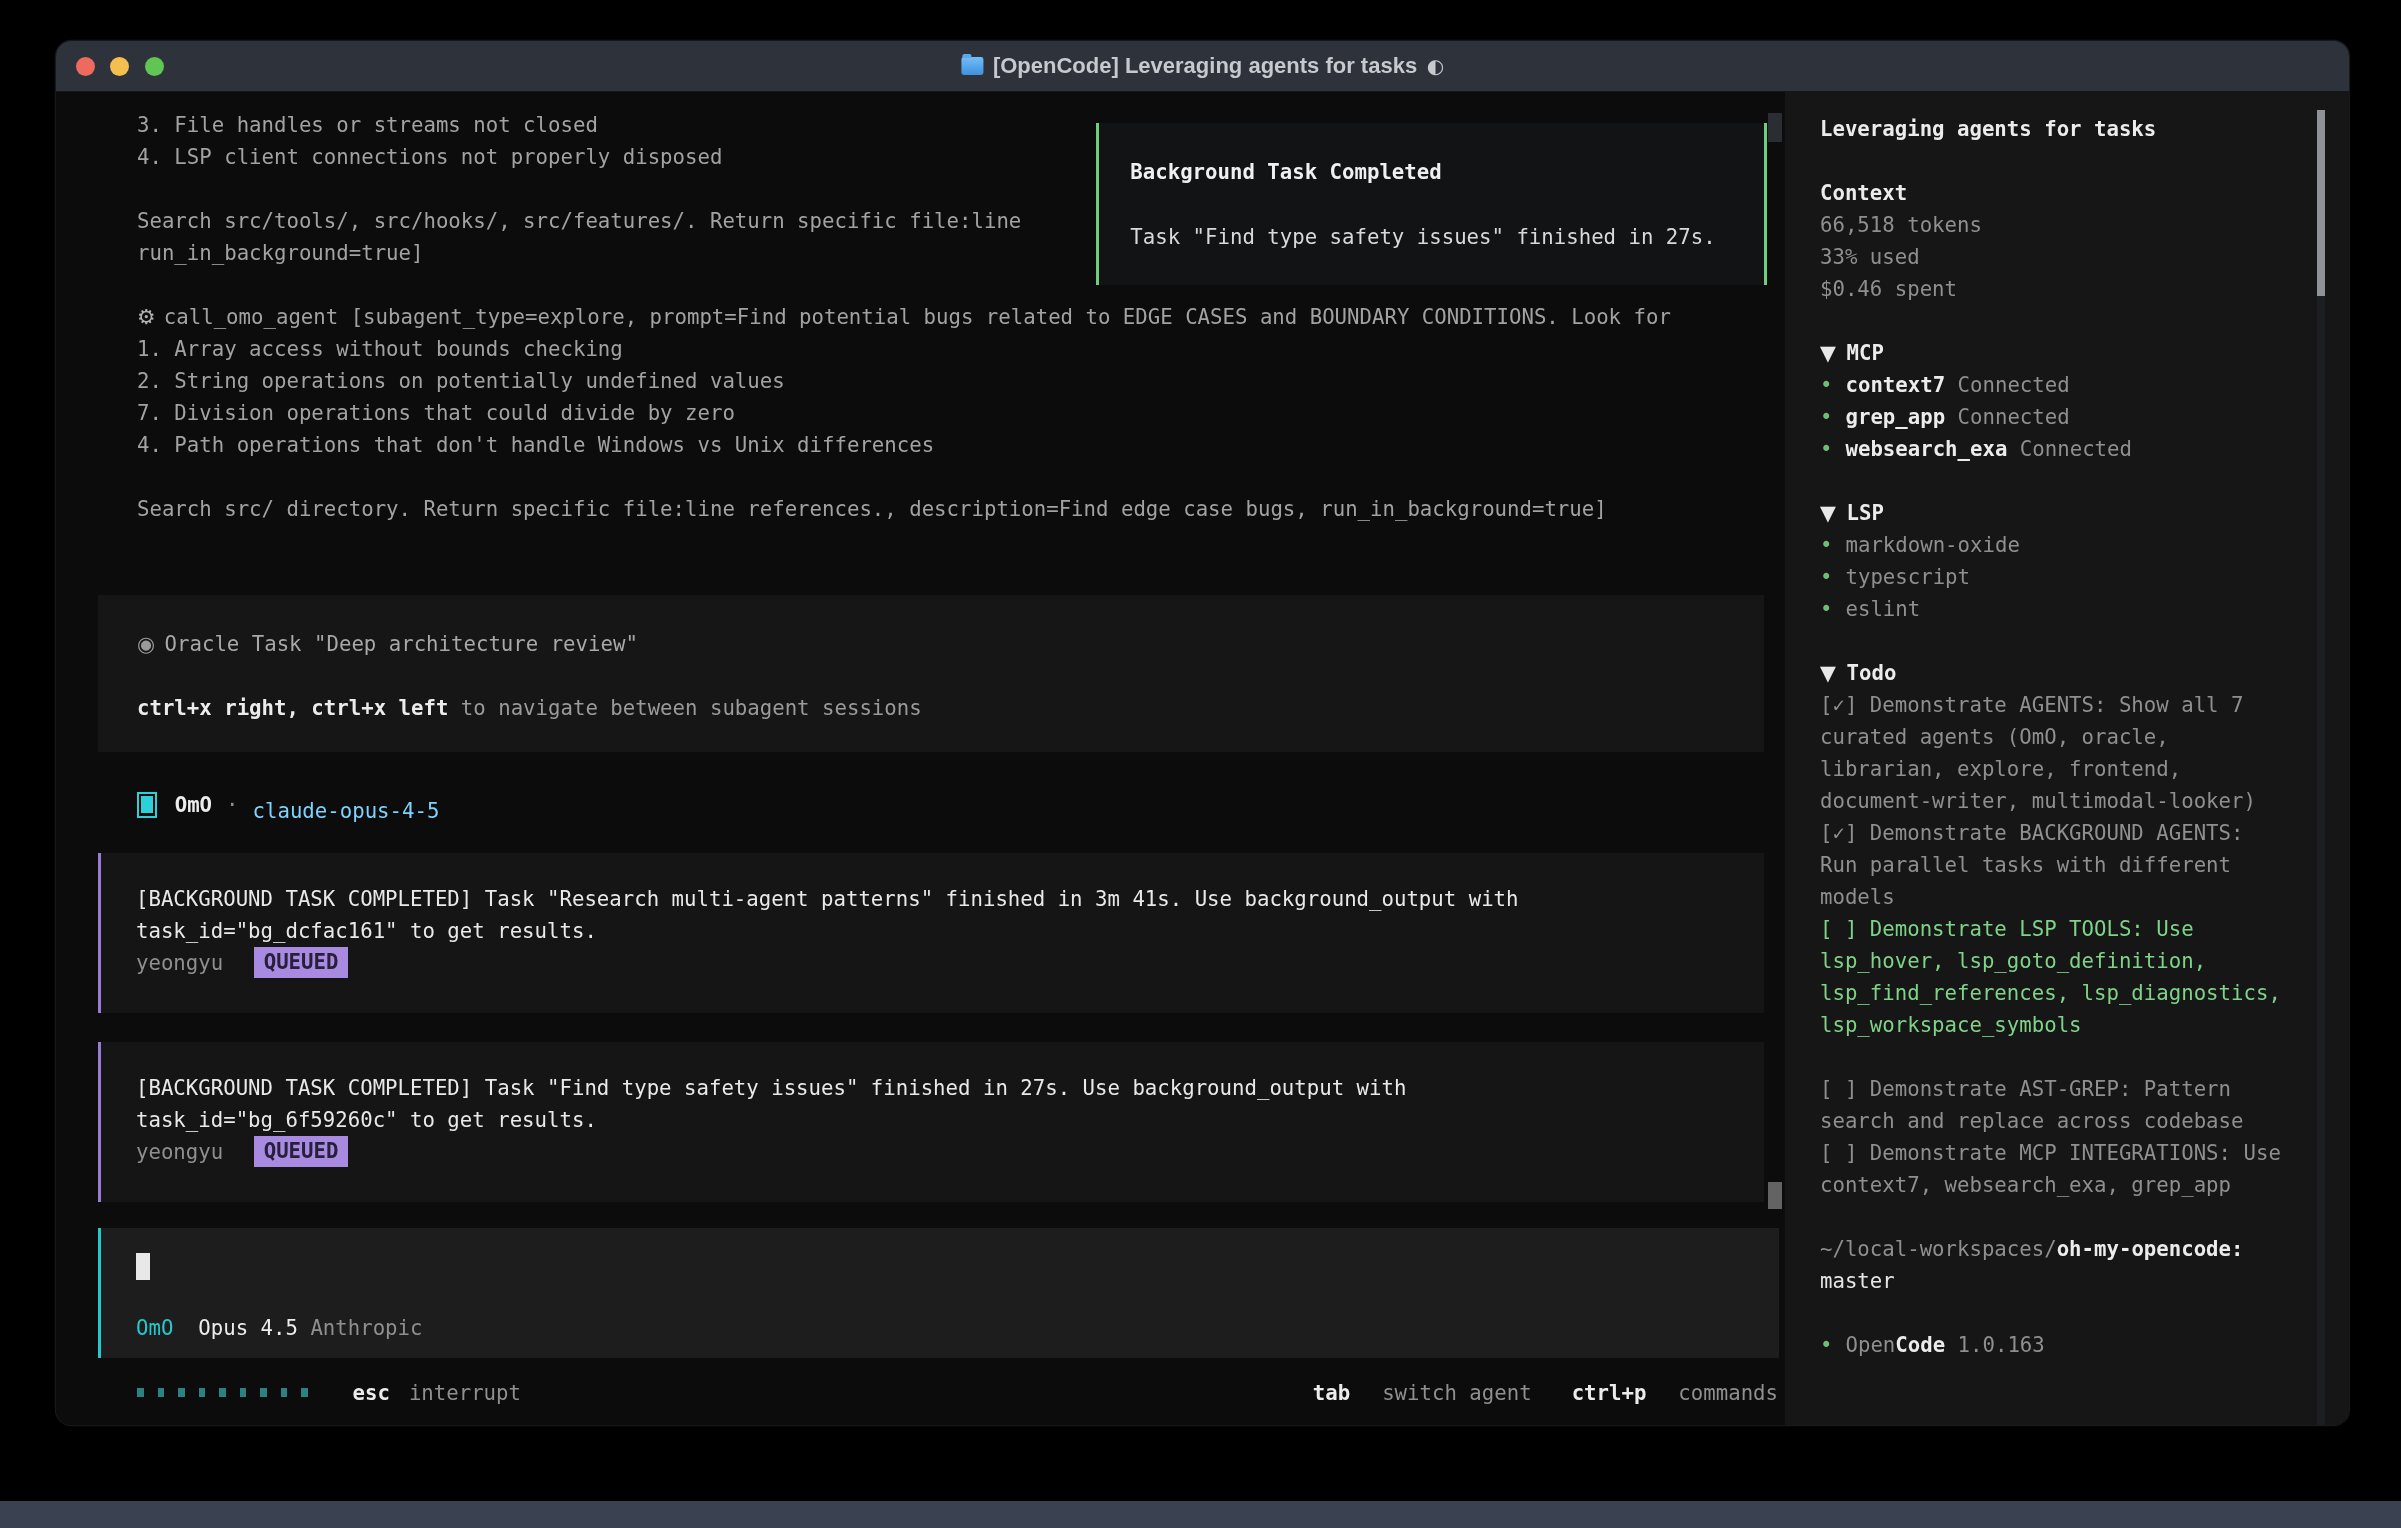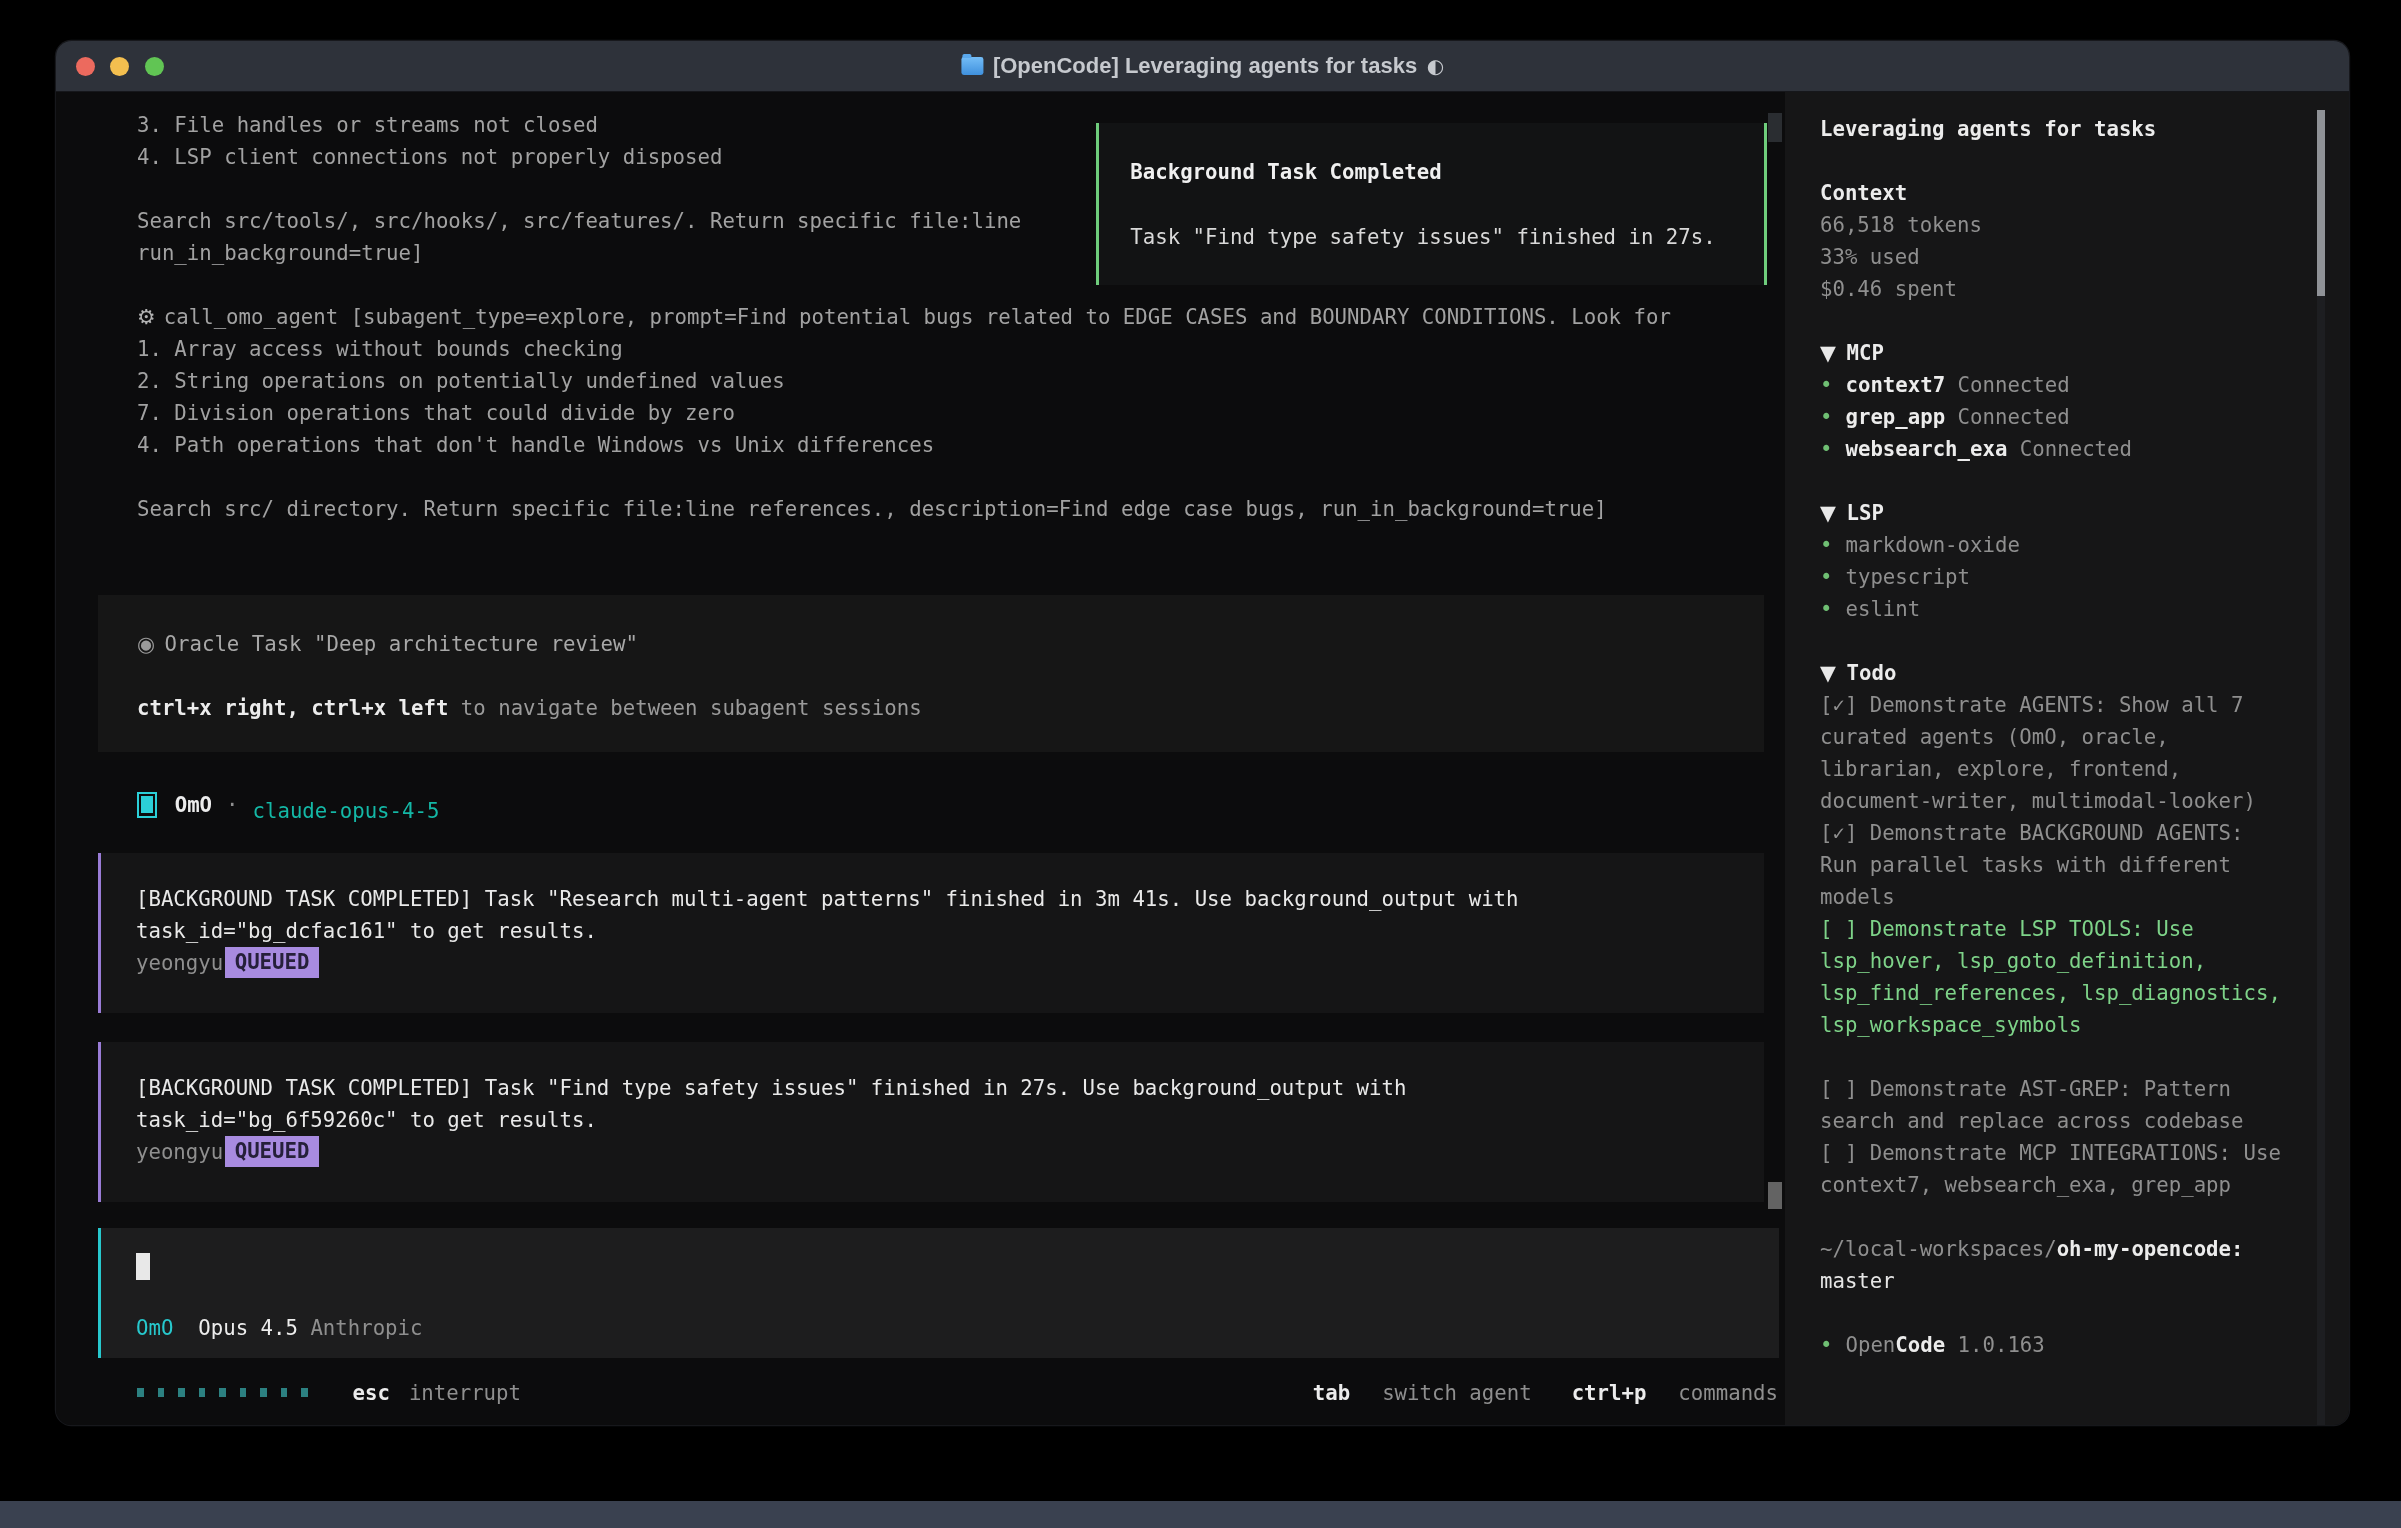--- a/index.html
+++ b/index.html
@@ -52,30 +52,30 @@
   .oracle-hint { font-size:20.7px; line-height:32px; margin-top:32px; white-space:pre; }
   .hint-keys { color:#ececec; font-weight:bold; }
   .hint-rest { color:#9a9a9a; }
 
   
   .agent-header { margin:37px 0 0 39px; height:32px; display:flex; align-items:center; }
   .agent-square { width:20px; height:26px; border:2.4px solid #2bd0d8; margin-right:17.7px; position:relative; }
   .agent-square::before { content:""; position:absolute; inset:2.4px; background:#2bd0d8; }
   .agent-name { font-size:20.7px; font-weight:bold; color:#ececec; }
   .agent-sep { font-size:20.7px; color:#8f8f8f; margin:0 14px; }
-  .agent-model { font-size:20.7px; color:#14b8a6;margin-top:12px; }
+  .agent-model { font-size:20.7px; color:#7dd3fc;margin-top:12px; }
 
   
   .card { margin:32.5px 20.7px 0 0; background:#151516; border-left:3.5px solid #9a7cd6;
           padding:29.5px 17.7px 34px 35px; }
   .card + .card { margin-top:29.5px; }
   .card-line { font-size:20.7px; line-height:32px; color:#e9e9e9; white-space:pre; overflow:hidden; }
   .card-meta { height:32px; line-height:32px; margin-top:0; display:flex; align-items:center; }
   .card-user { font-size:20.7px; color:#8f8f8f; }
-  .badge { margin-left:2px; background:#a88be0; color:#26203a; font-size:20.7px; font-weight:bold;
+  .badge { margin-left:31px; background:#a88be0; color:#26203a; font-size:20.7px; font-weight:bold;
            padding:1.2px 9.5px; line-height:29.5px; }
 
   
   .inputbox { margin:26.6px 5.9px 0 0; background:#1d1d1e; border-left:3.5px solid #27c8cd;
               padding:22.5px 17.7px 14px 35px; }
   .cursor-row { height:32px; display:flex; align-items:center; }
   .block-cursor { width:13.6px; height:27px; background:#e8e8e8; }
   .model-row { margin-top:29.5px; height:32px; line-height:32px; font-size:20.7px; white-space:pre; }
   .mr-agent { color:#27c8cd; }
   .mr-model { color:#ececec; }

